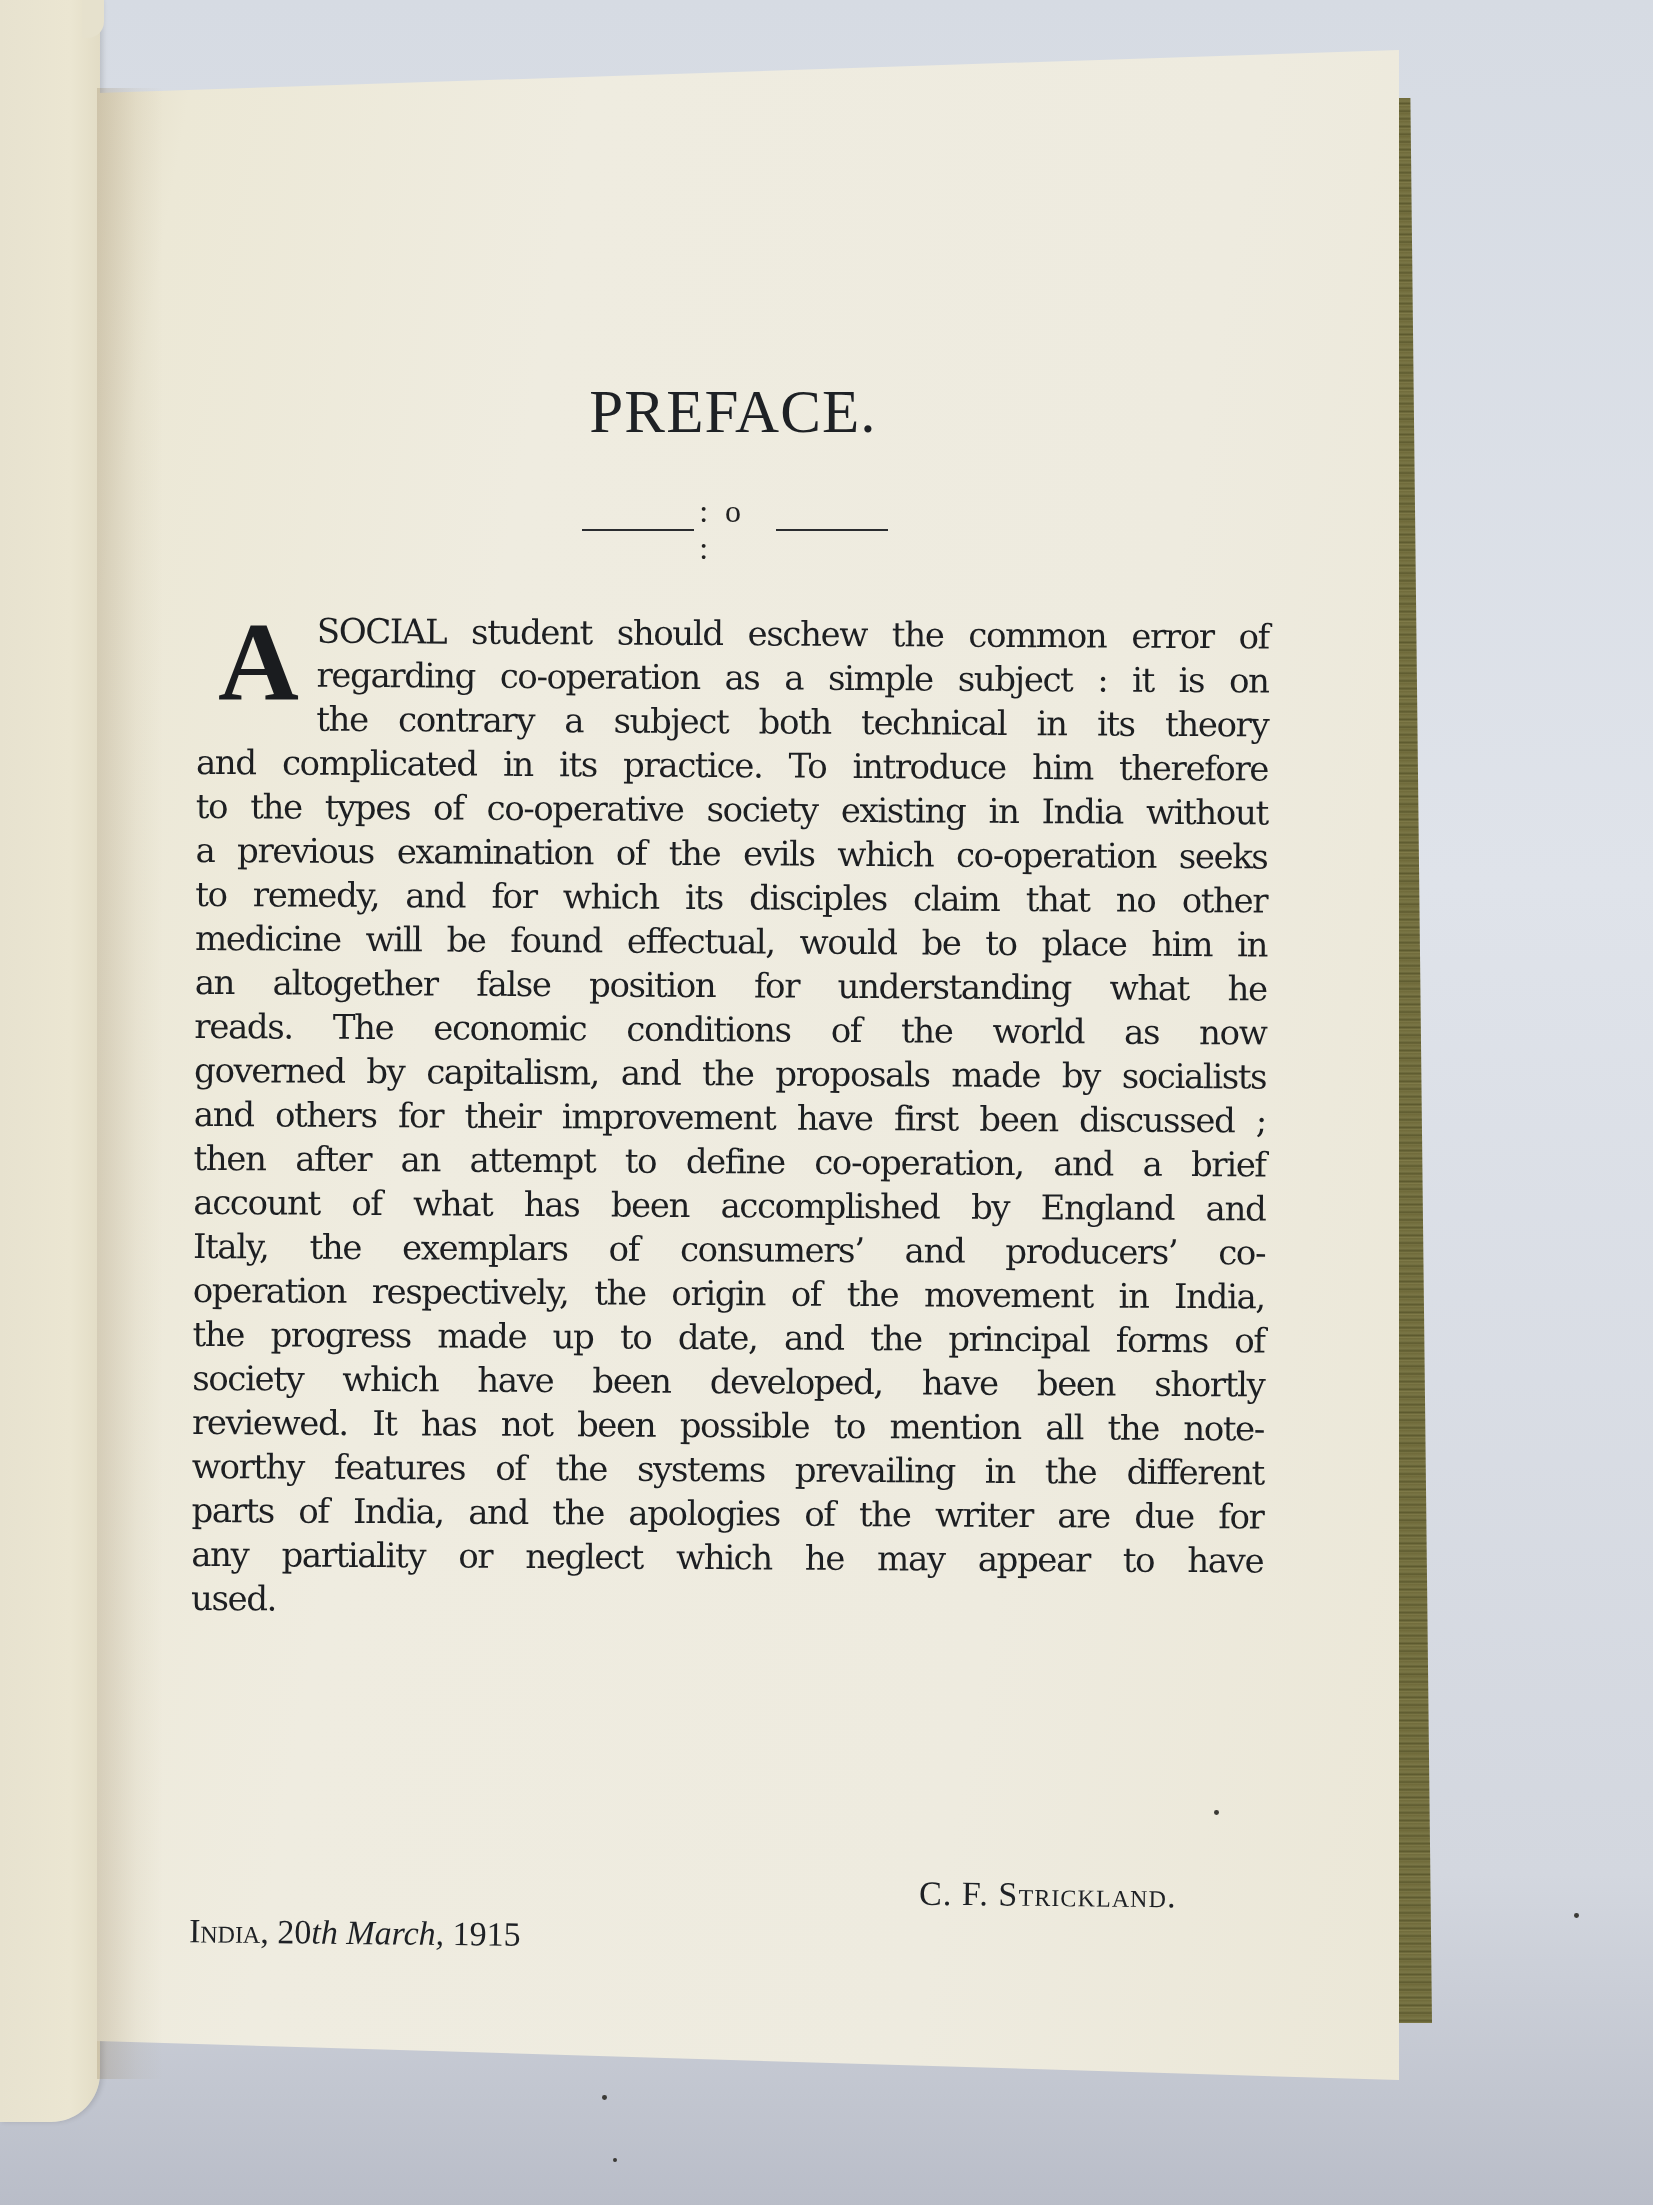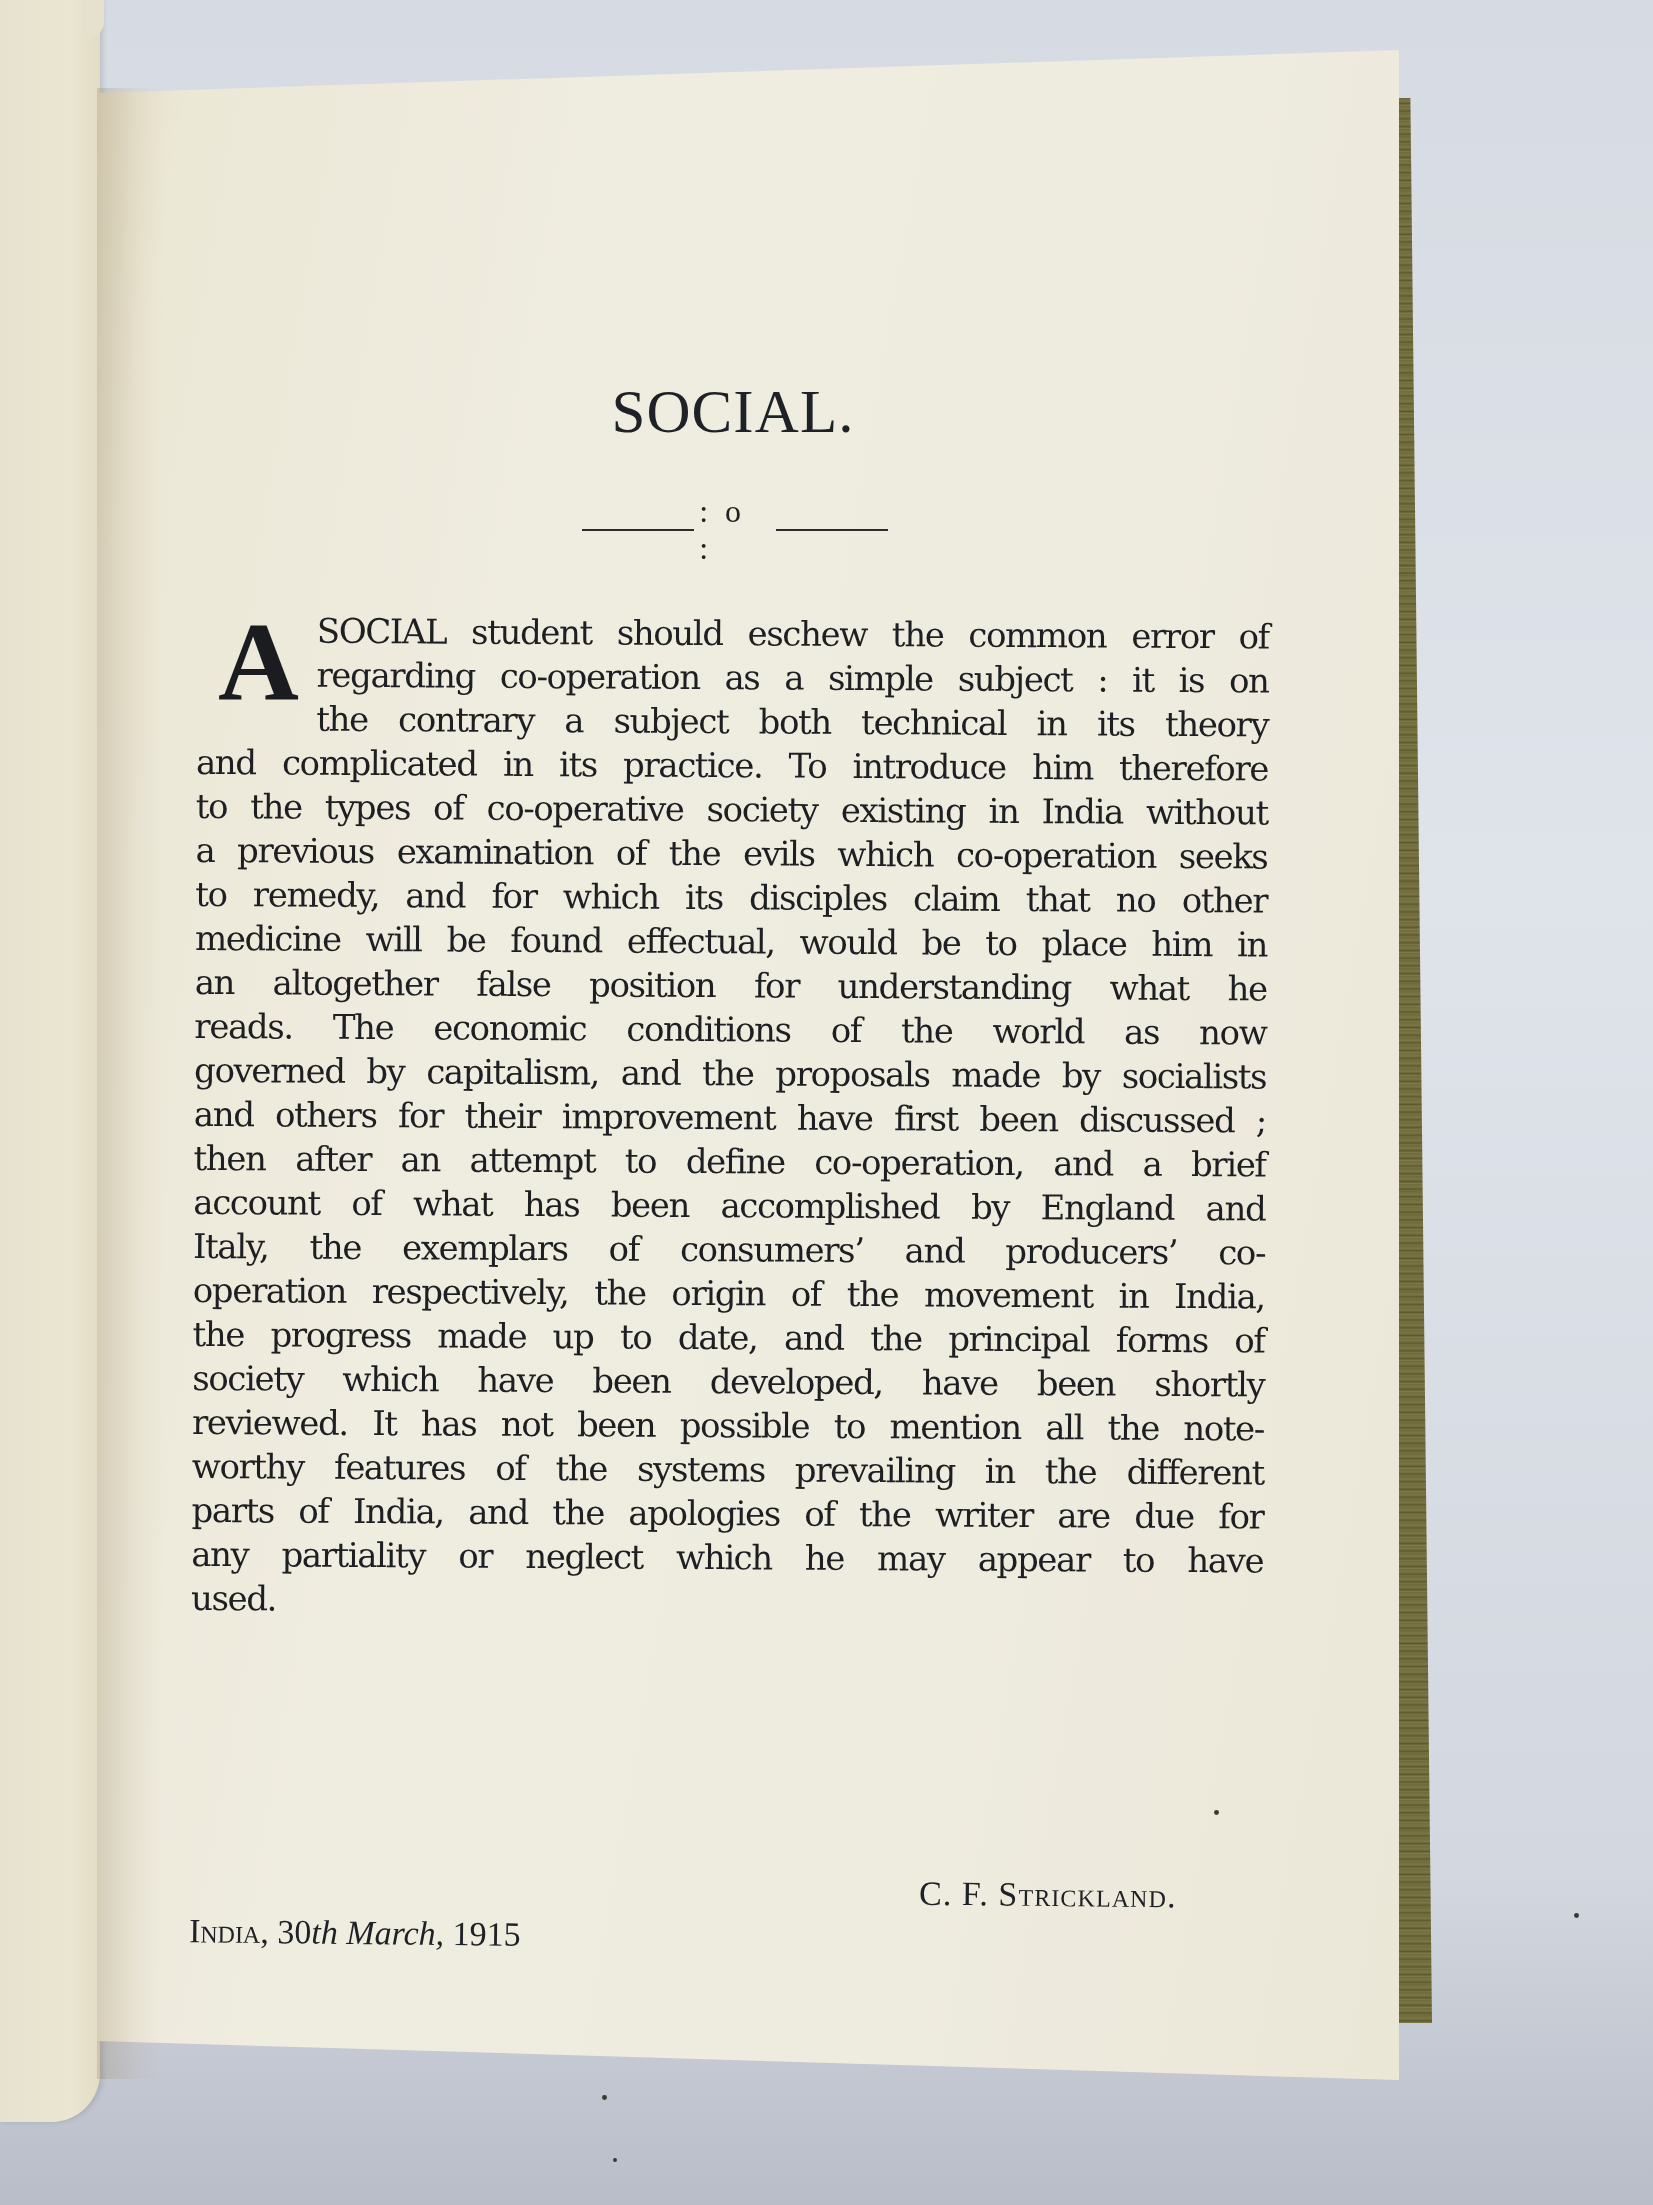--- a/index.html
+++ b/index.html
@@ -167,21 +167,21 @@
 </head>
 <body>
 
 <div class="left-page"></div>
 <div class="left-page-corner"></div>
 
 <div class="cover-edge"></div>
 <div class="right-page"></div>
 <div class="gutter-shadow"></div>
 
-<div class="page-title">SOCIAL.</div>
+<div class="page-title">PREFACE.</div>
 
 <div class="separator">
   <span class="rule"></span>
   <span class="mid">: o :</span>
   <span class="rule"></span>
 </div>
 
 <div class="drop-cap">A</div>
 
 <div class="body-text">
@@ -210,21 +210,21 @@
   <span class="line last">used.</span>
 </div>
 
 <div class="signature">
   <span>C. F.</span>
   <span class="sc">Strickland.</span>
 </div>
 
 <div class="date-line">
   <span class="sc">India,</span>
-  <span><span>30</span><em>th</em></span>
+  <span><span>20</span><em>th</em></span>
   <em>March,</em>
   <span>1915</span>
 </div>
 
 <div class="speck" style="left:1214px; top:1810px;"></div>
 <div class="speck" style="left:602px; top:2095px;"></div>
 <div class="speck" style="left:1574px; top:1913px;"></div>
 <div class="speck" style="left:613px; top:2158px; width:3.8px; height:3.8px;"></div>
 
 

